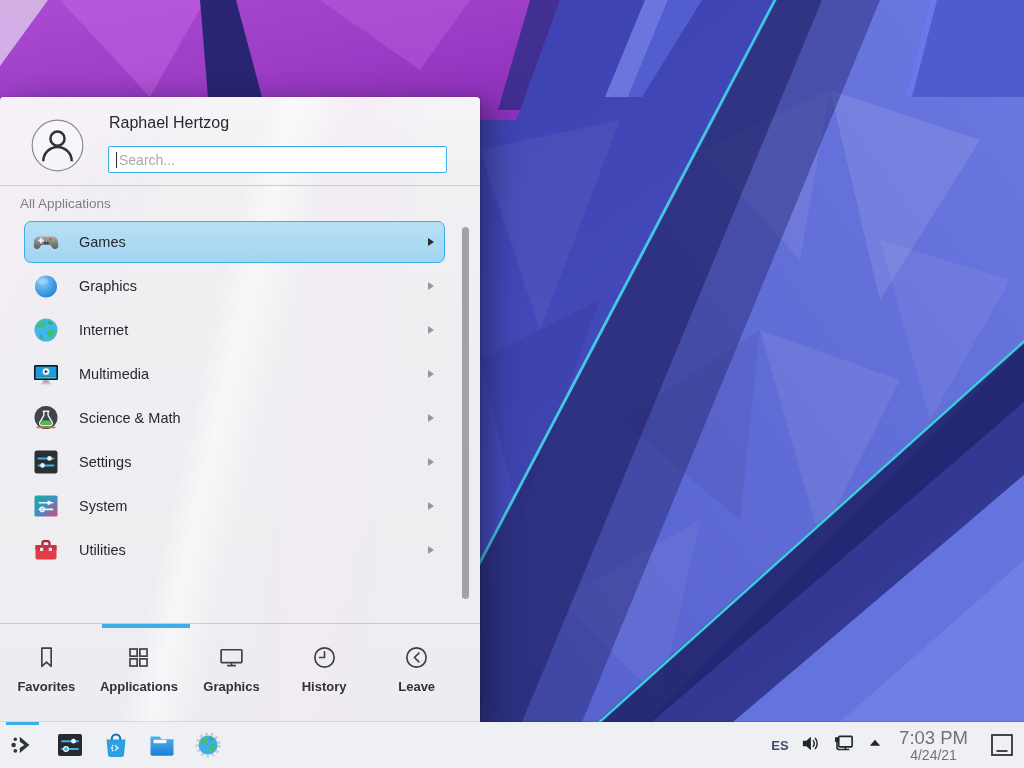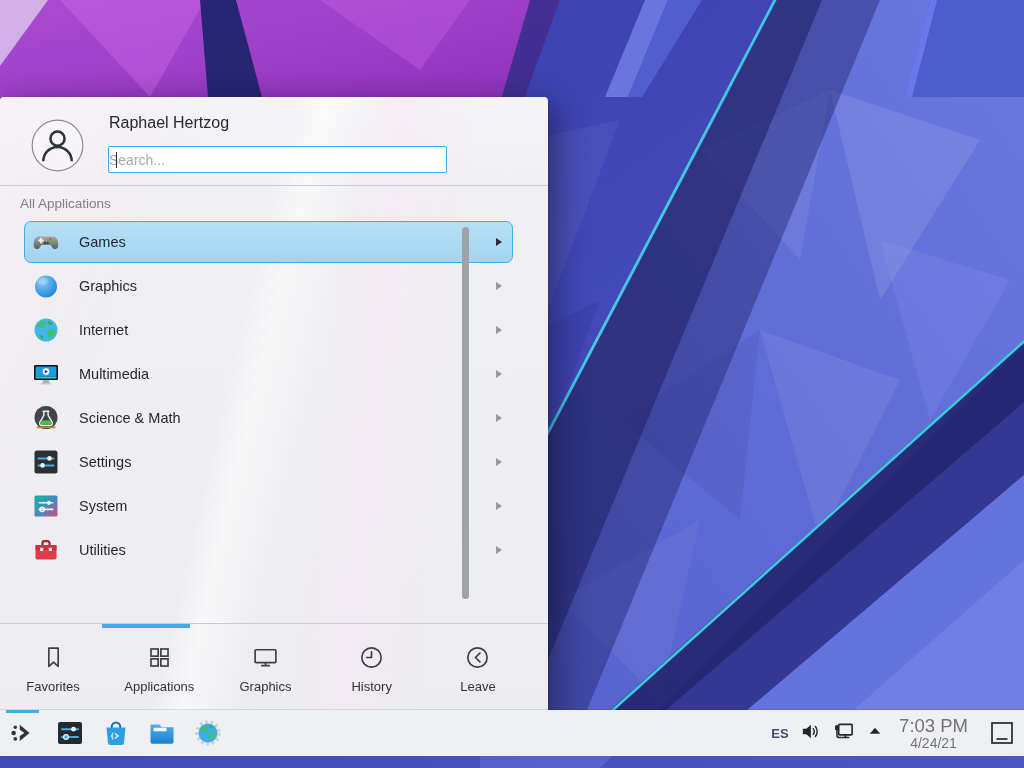--- a/index.html
+++ b/index.html
@@ -1,61 +1,61 @@
 <!DOCTYPE html>
 <html><head>
 <meta charset="utf-8">
 <style>
   html,body{margin:0;padding:0;}
   body{width:1024px;height:768px;overflow:hidden;font-family:"Liberation Sans","DejaVu Sans",sans-serif;}
   .screen{position:relative;width:1024px;height:768px;overflow:hidden;background:#3a3cae;}
   .wallpaper{position:absolute;inset:0;}
 
   
-  .menu{position:absolute;left:0;top:97px;width:548px;height:625px;
+  .menu{position:absolute;left:0;top:97px;width:480px;height:625px;
         background:linear-gradient(180deg,#f5f4f7 0px,#f0eff2 88px,#edecf0 100%);
         border-radius:4px 4px 0 0;
         box-shadow:10px 6px 30px rgba(15,15,45,.45),0 1px 3px rgba(0,0,0,.3);}
   .menu::before{content:"";position:absolute;inset:0;pointer-events:none;border-radius:4px 4px 0 0;
         background:
           linear-gradient(103deg,rgba(255,255,255,.0) 42%,rgba(255,255,255,.55) 47%,rgba(255,255,255,0) 55%),
           linear-gradient(96deg,rgba(255,255,255,0) 58%,rgba(247,233,246,.55) 66%,rgba(255,255,255,0) 78%),
           linear-gradient(115deg,rgba(250,238,250,.4) 4%,rgba(255,255,255,0) 26%);}
   .avatar{position:absolute;left:31px;top:22px;width:53px;height:53px;}
   .uname{position:absolute;left:109px;top:17px;font-size:16px;color:#26292d;}
   .search{position:absolute;left:108px;top:49px;width:339px;height:27px;background:#fff;
           border:1px solid #3daee9;border-radius:2px;box-sizing:border-box;}
   .search input{position:absolute;inset:0;width:100%;height:100%;border:0;outline:0;background:transparent;
-          font-family:inherit;font-size:14px;color:#0369a1;padding:0 6px 0 0;box-sizing:border-box;}
+          font-family:inherit;font-size:14px;color:#0369a1;padding:0 6px 0 10px;box-sizing:border-box;}
   .search input::placeholder{color:#a6a9ad;opacity:1;}
   .search .caret{position:absolute;left:7px;top:5px;width:1px;height:16px;background:#2b2f33;}
   .hsep{position:absolute;left:0;right:0;top:88px;height:1px;background:#c9cbce;}
   .section-label{position:absolute;left:20px;top:99px;font-size:13.5px;color:#7c8085;}
 
   .applist{position:absolute;left:0;right:0;top:124px;height:402px;overflow:hidden;}
   .row{position:relative;height:40px;margin:0 35px 2px 24px;display:flex;align-items:center;
        border:1px solid transparent;border-radius:7px;}
   .row.selected{background:linear-gradient(180deg,#b7e0f6,#a2d5f0);border-color:#3daee9;}
   .cicon{width:26px;height:26px;margin-left:8px;flex:none;display:block;}
   .cicon svg{display:block;}
   .clabel{margin-left:20px;font-size:14.5px;color:#26292d;}
   .carrow{margin-left:auto;margin-right:10px;width:0;height:0;
           border-left:6px solid #95999d;border-top:4.5px solid transparent;border-bottom:4.5px solid transparent;}
   .row.selected .carrow{border-left-color:#2b2e31;}
   .scrollthumb{position:absolute;left:462px;top:130px;width:7px;height:372px;background:#9fa3a7;border-radius:4px;}
 
   .tabsep{position:absolute;left:0;right:0;top:526px;height:1px;background:#c9cbce;}
   .tabindicator{position:absolute;left:102px;top:527px;width:88px;height:3.5px;background:#3daee9;}
-  .tabbar{position:absolute;left:0;right:17px;top:531px;height:94px;display:flex;}
+  .tabbar{position:absolute;left:0;right:17px;top:531px;height:94px;display:flex;font-weight:bold;}
   .tab{flex:1;display:flex;flex-direction:column;align-items:center;padding-top:16px;}
   .ticon{width:27px;height:27px;display:block;}
   .tlabel{margin-top:8px;font-size:13px;color:#2f3338;}
 
   
-  .taskbar{position:absolute;left:0;right:0;bottom:12px;height:46px;background:#eef0f3;
+  .taskbar{position:absolute;left:0;right:0;bottom:0;height:46px;background:#eef0f3;
            display:flex;align-items:center;box-shadow:0 -1px 0 rgba(0,0,0,.10);}
   .launcher{position:relative;width:40px;height:46px;display:flex;align-items:center;justify-content:center;margin-left:3px;}
   .launch-ind{position:absolute;top:0;left:3px;width:33px;height:3px;background:#3daee9;}
   .tb-apps{display:flex;gap:18px;margin-left:13px;align-items:center;}
   .tb-icon{width:28px;height:28px;display:block;}
   .tray{margin-left:auto;display:flex;align-items:center;gap:11px;}
   .kbd{font-size:13px;font-weight:bold;color:#414b6e;letter-spacing:.3px;}
   .tray-icon{display:block;}
   .clock{text-align:center;margin:0 4px;color:#737373;}
   .clock .time{font-size:18.5px;line-height:19px;}

